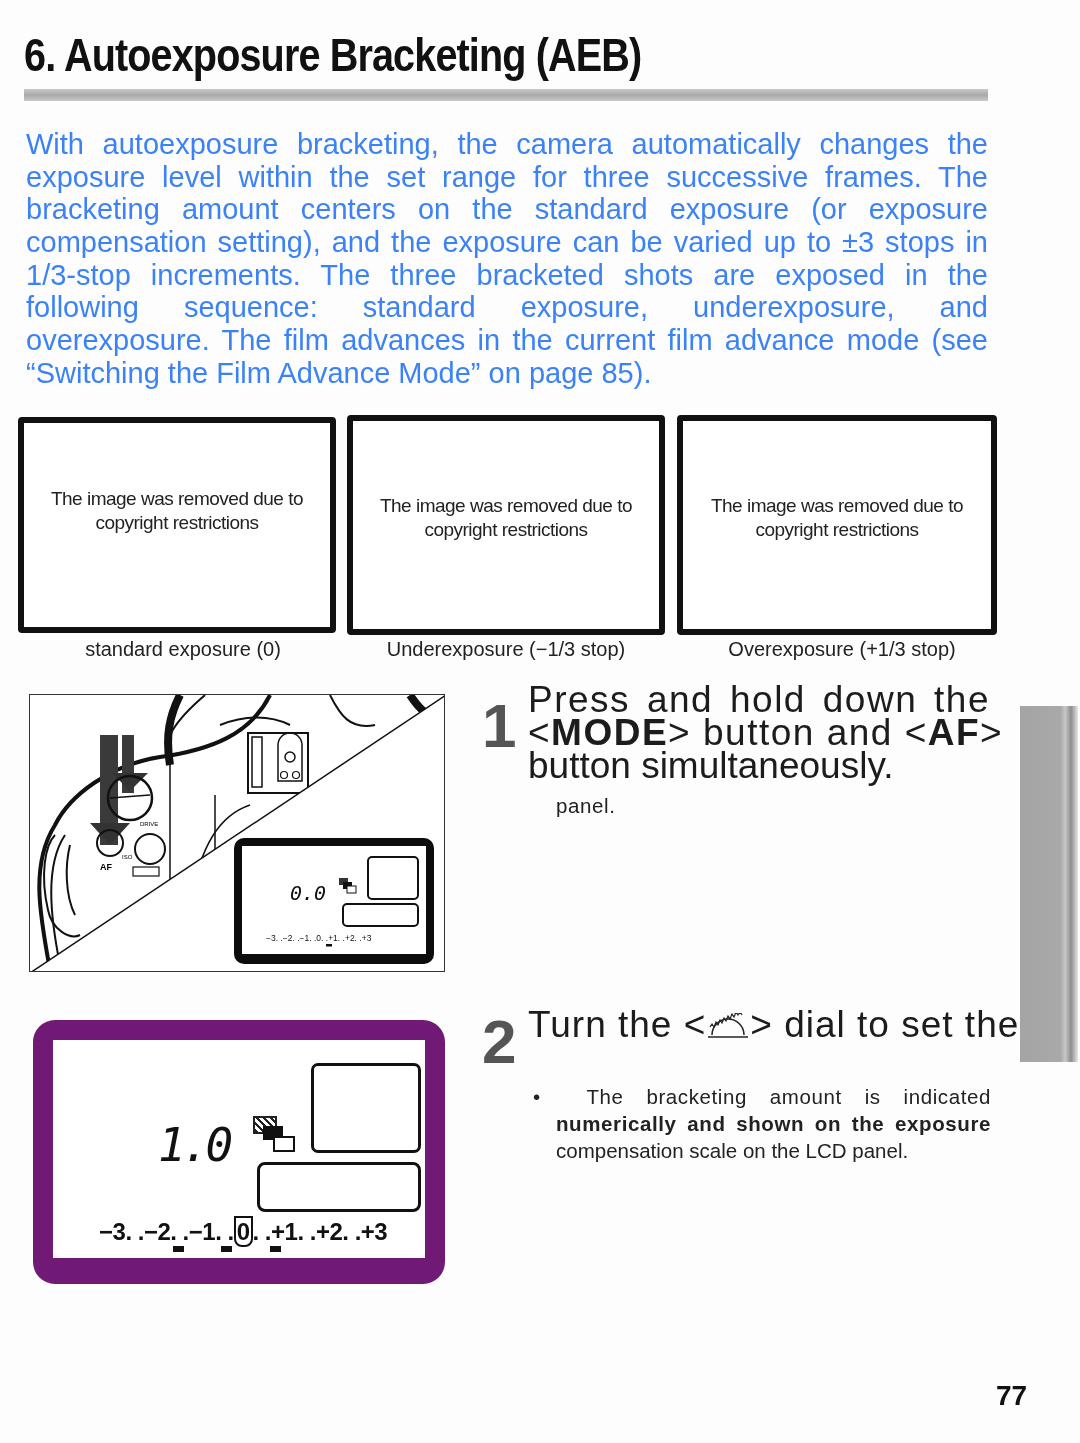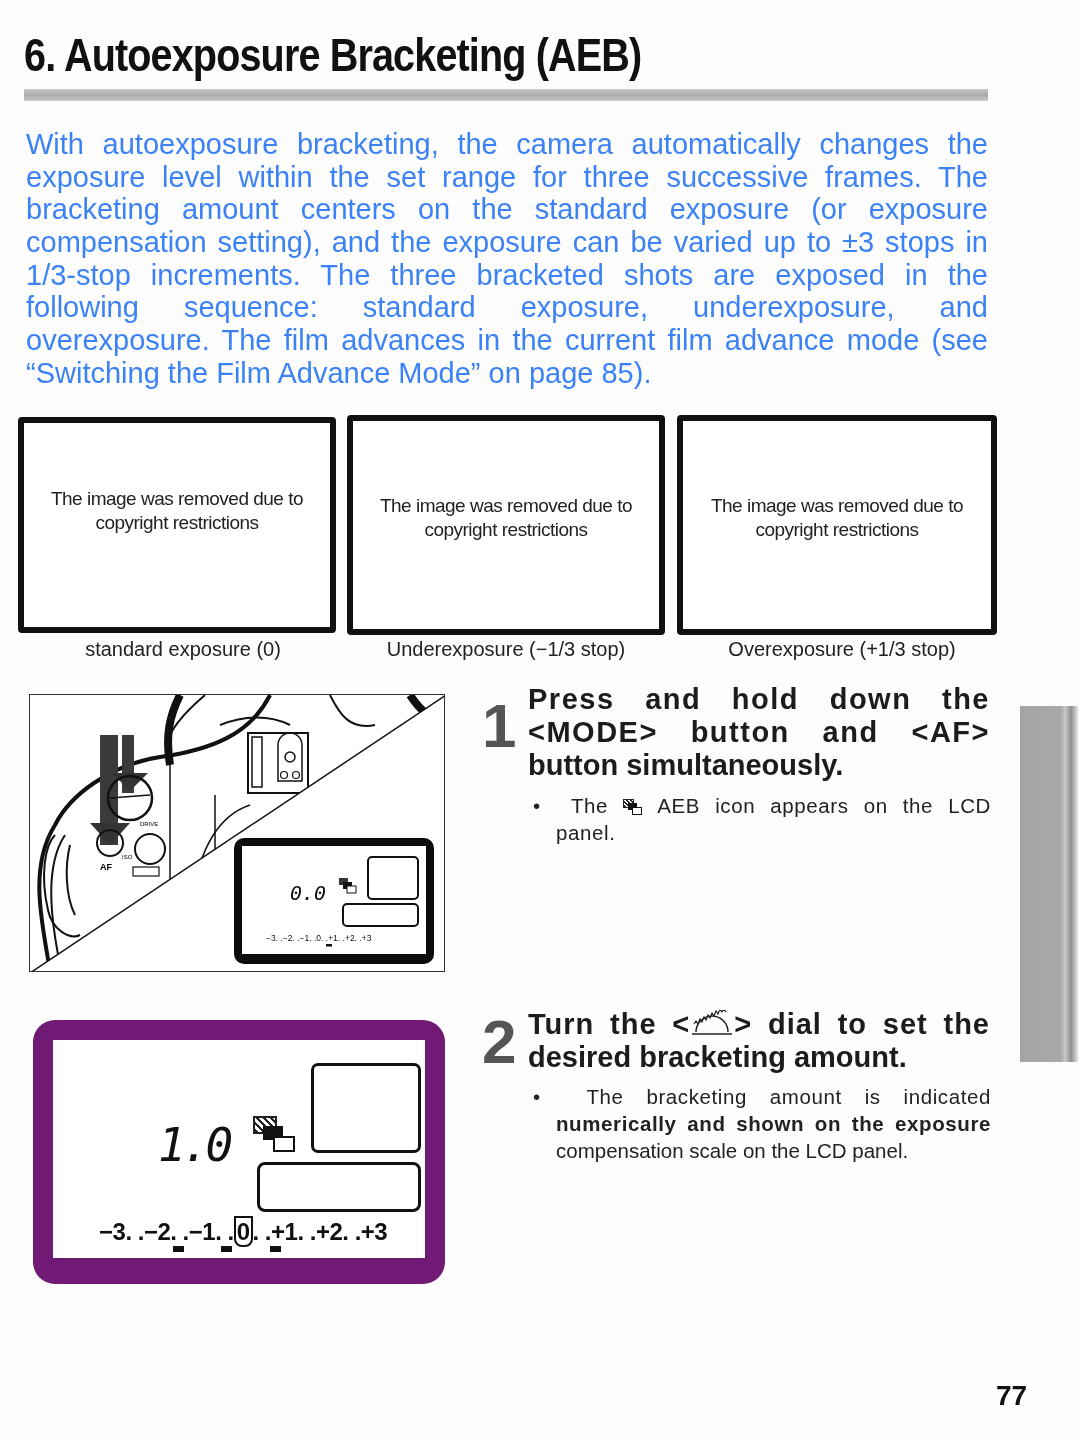--- a/index.html
+++ b/index.html
@@ -25,21 +25,21 @@
            text-align:center; font-size:19px; line-height:24px; color:#222; letter-spacing:-0.5px; }
   .photo span { display:block; }
   .caption { position:absolute; font-size:20px; color:#222; text-align:center; white-space:nowrap; }
 
   
   #camera { left:29px; top:694px; width:416px; height:278px; border:1.5px solid #333;
             box-sizing:border-box; background:#fff; overflow:hidden; }
 
   
   .step-num { position:absolute; font-size:62px; font-weight:bold; color:#555; }
-  .step-text { position:absolute; font-size:29px; line-height:33px; color:#1c1c1c;font-weight:bold; }
+  .step-text { position:absolute; font-size:37px; line-height:33px; color:#1c1c1c; }
   .step-text .ln { display:block; white-space:nowrap; }
   .step-text .j { text-align:justify; text-align-last:justify; }
   .bullet { position:absolute; font-size:20.5px; line-height:27px; color:#222; letter-spacing:0.6px; }
   .bullet .ln { display:block; white-space:nowrap; }
   .bullet .j { text-align:justify; text-align-last:justify; }
 
   
   #lcd { left:33px; top:1020px; width:412px; height:264px; background:#701a75; border-radius:22px; }
   #lcd-inner { position:absolute; left:20px; top:20px; width:372px; height:218px; background:#fff; }
 
@@ -147,42 +147,32 @@
 
 <div class="step-num" style="left:482px;top:690px;">1</div>
 <div class="step-text" style="left:528px;top:683px;width:462px;">
   <span class="ln j" style="letter-spacing:1.5px;">Press and hold down the</span>
   <span class="ln j" style="letter-spacing:1.5px;">
     &lt;<b>MODE</b>&gt; button and &lt;<b>AF</b>&gt;
   </span>
   <span class="ln">button simultaneously.</span>
 </div>
 <div class="bullet" style="left:533px;top:792px;width:458px;">
-  <span class="ln j">
-    •&nbsp;&nbsp;<span>The</span>
-    <span style="display:inline-block;position:relative;width:20px;height:15px;vertical-align:-1px;">
-      <span style="position:absolute;left:0;top:0;width:9px;height:7px;background:repeating-linear-gradient(45deg,#222 0 1.5px,#fff 1.5px 3px);border:1px solid #222;"></span>
-      <span style="position:absolute;left:5px;top:4px;width:9px;height:7px;background:#111;"></span>
-      <span style="position:absolute;left:9px;top:8px;width:8px;height:6px;background:#fff;border:1px solid #111;"></span>
-    </span>
-    <span>AEB icon appears on the LCD</span>
-  </span>
   <span class="ln" style="padding-left:23px;">panel.</span>
 </div>
 
 <div class="step-num" style="left:482px;top:1006px;">2</div>
 <div class="step-text" style="left:528px;top:1008px;width:462px;">
   <span class="ln j" style="letter-spacing:1px;">
     <span>Turn the &lt;</span><span style="display:inline-block;width:44px;height:26px;vertical-align:-2px;"><svg width="44" height="26" viewBox="0 0 44 26">
           <path d="M6 22 A16 16 0 0 1 38 22" fill="none" stroke="#222" stroke-width="1.5"></path>
           <path d="M4 14 l2 -3 l2 3 l2 -5 l2 3 l2 -5 l2 3 l2 -5 l2 3 l2 -5 l2 3 l2 -5 l2 3 l2 -5 l2 3 l2 -3 l2 3" fill="none" stroke="#222" stroke-width="1.2"></path>
           <line x1="2" y1="24" x2="42" y2="24" stroke="#222" stroke-width="1.5"></line>
         </svg></span><span>&gt; dial to set the</span>
   </span>
-  <span class="ln">desired bracketing amount.</span>
 </div>
 <div class="bullet" style="left:533px;top:1083px;width:458px;">
   <span class="ln j">•&nbsp;&nbsp;<span>The bracketing amount is indicated</span></span>
   <span class="ln j" style="padding-left:23px;font-weight:bold;">numerically and shown on the exposure</span>
   <span class="ln" style="padding-left:23px;letter-spacing:0;">compensation scale on the LCD panel.</span>
 </div>
 
 <div id="lcd" class="abs">
   <div id="lcd-inner">
     <div class="abs" style="left:105px;top:78px;font-family:'DejaVu Sans Mono',monospace;font-size:46px;font-style:italic;letter-spacing:-4px;color:#111;">1.0</div>

